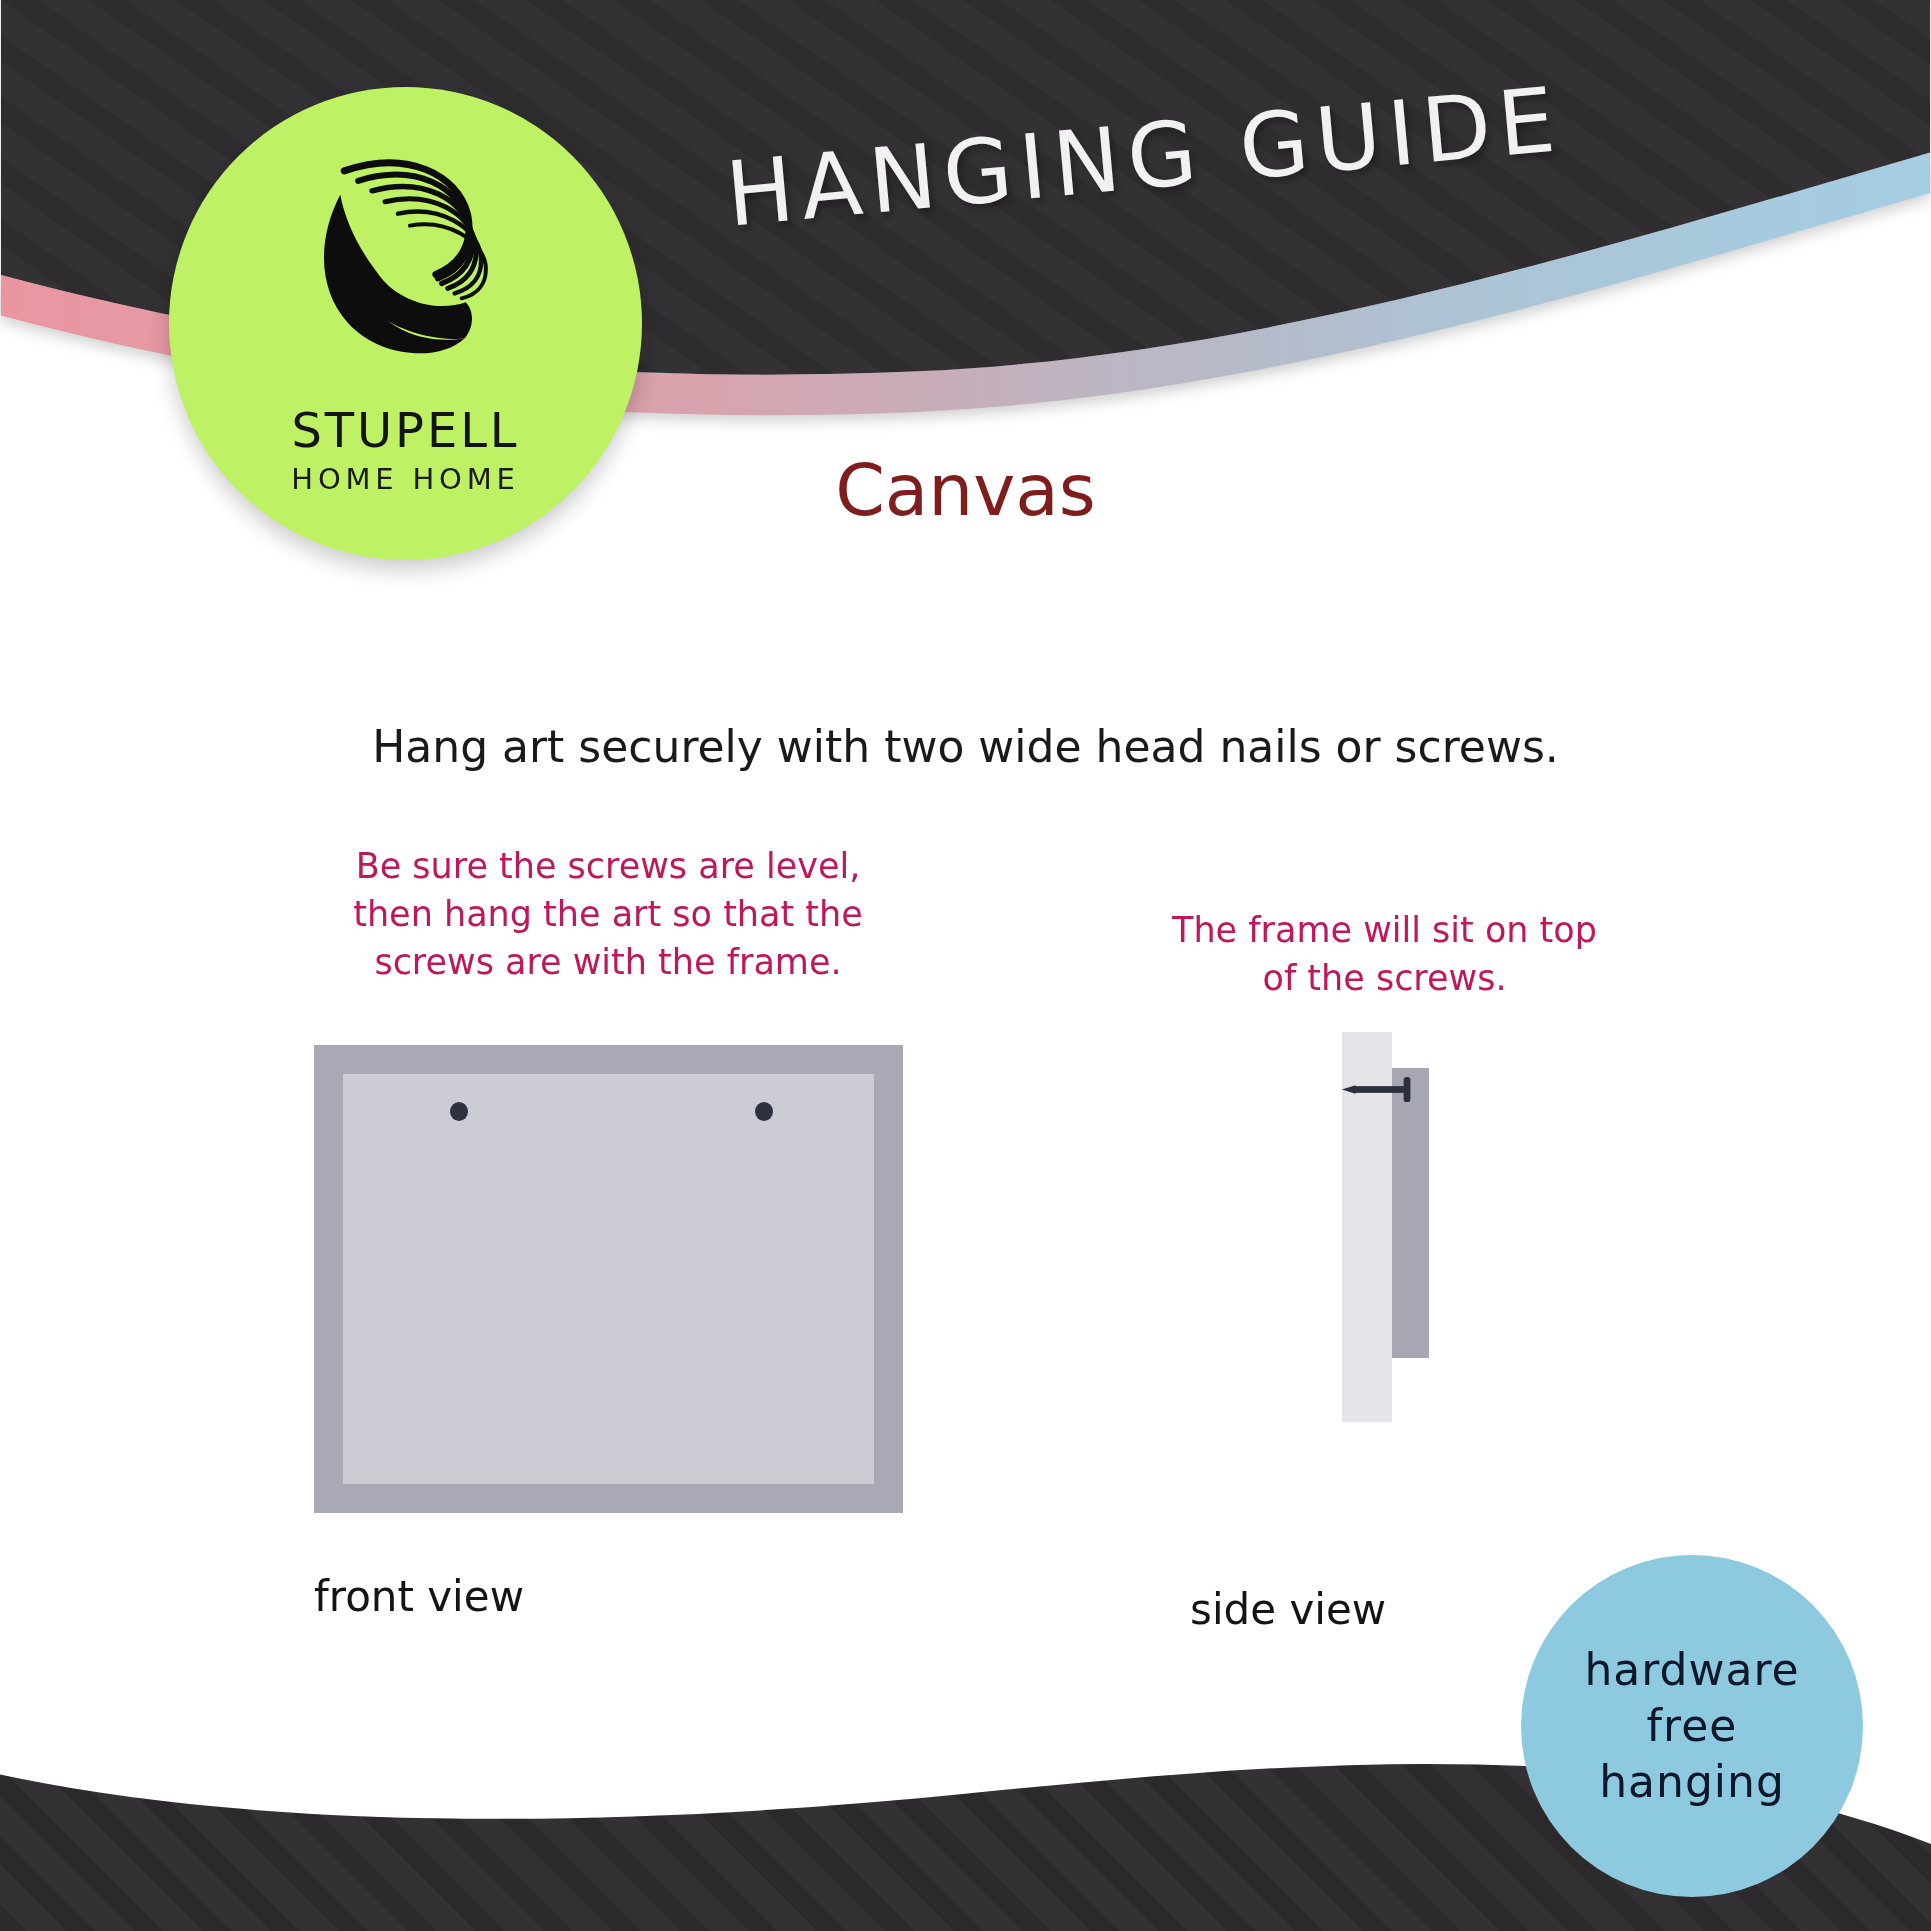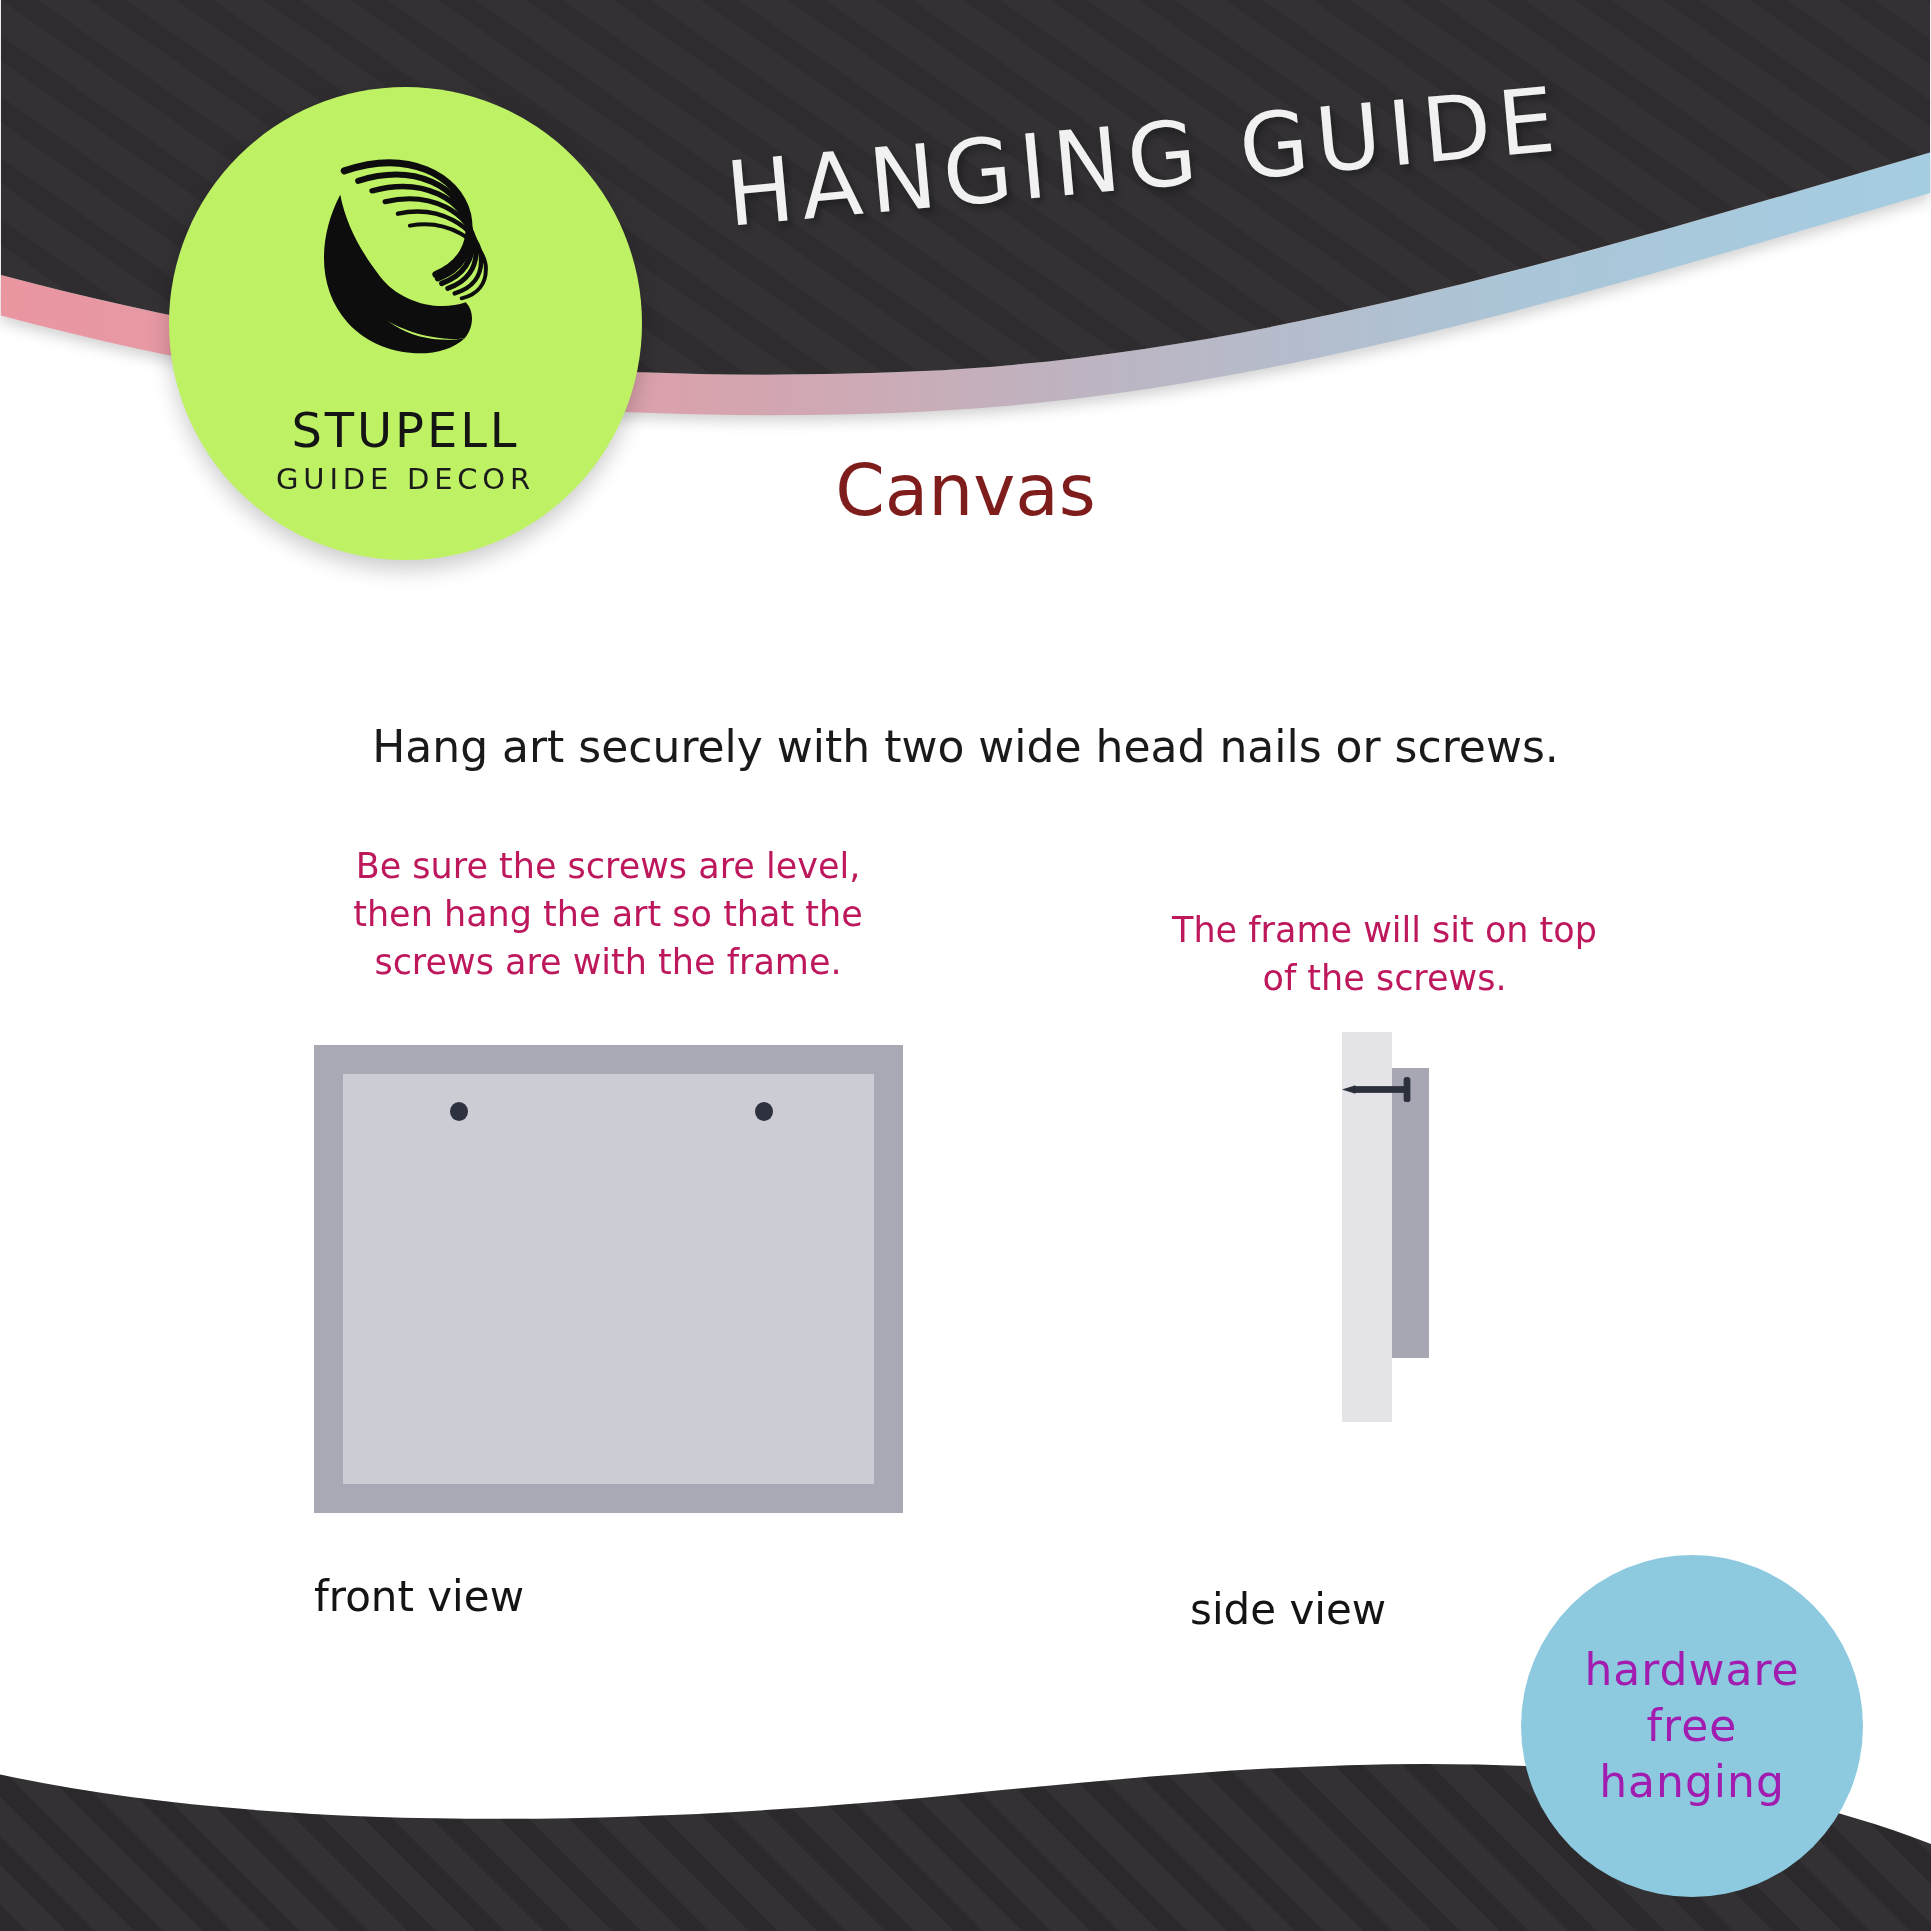--- a/index.html
+++ b/index.html
@@ -85,21 +85,21 @@
   }
   .nail{position:absolute;left:1340px;top:1074px;z-index:2;}
 
   
   .badge-circle{
     position:absolute;left:1521px;top:1555px;width:342px;height:342px;
     border-radius:50%;background:#8dcae0;z-index:5;
     display:flex;align-items:center;justify-content:center;text-align:center;
   }
   .badge-text{
-    color:#a21caf;font-size:44px;line-height:56px;letter-spacing:1px;
+    color:#0f172a;font-size:44px;line-height:56px;letter-spacing:1px;
   }
 
   
   .footer-svg{position:absolute;left:0;top:1728px;z-index:4;}
 </style>
 </head>
 <body>
 
 <div class="page">
 
@@ -142,21 +142,21 @@
       <g stroke="#0d0d0d" fill="none" stroke-linecap="round">
         <path d="M56,34  C120,12  170,38  180,78  C186,108 172,128 148,138" stroke-width="7"></path>
         <path d="M70,44  C128,26  172,50  181,88  C186,116 172,134 150,142" stroke-width="6"></path>
         <path d="M84,54  C136,40  176,62  184,98  C188,124 174,140 154,147" stroke-width="5.5"></path>
         <path d="M97,65  C144,54  182,76  188,108 C191,132 178,146 160,152" stroke-width="5"></path>
         <path d="M110,77 C152,68  188,90  193,118 C196,140 184,152 167,157" stroke-width="4.5"></path>
         <path d="M122,89 C160,82  194,104 198,128 C200,147 190,158 174,162" stroke-width="4"></path>
       </g>
     </svg>
     <div class="logo-brand">STUPELL</div>
-    <div class="logo-sub">GUIDE DECOR</div>
+    <div class="logo-sub">HOME HOME</div>
   </div>
 
   <div class="canvas-heading">Canvas</div>
   <div class="subtitle">Hang art securely with two wide head nails or screws.</div>
 
   <div class="abs col-text col-left">
     <div>Be sure the screws are level,</div>
     <div>then hang the art so that the</div>
     <div>screws are with the frame.</div>
   </div>

